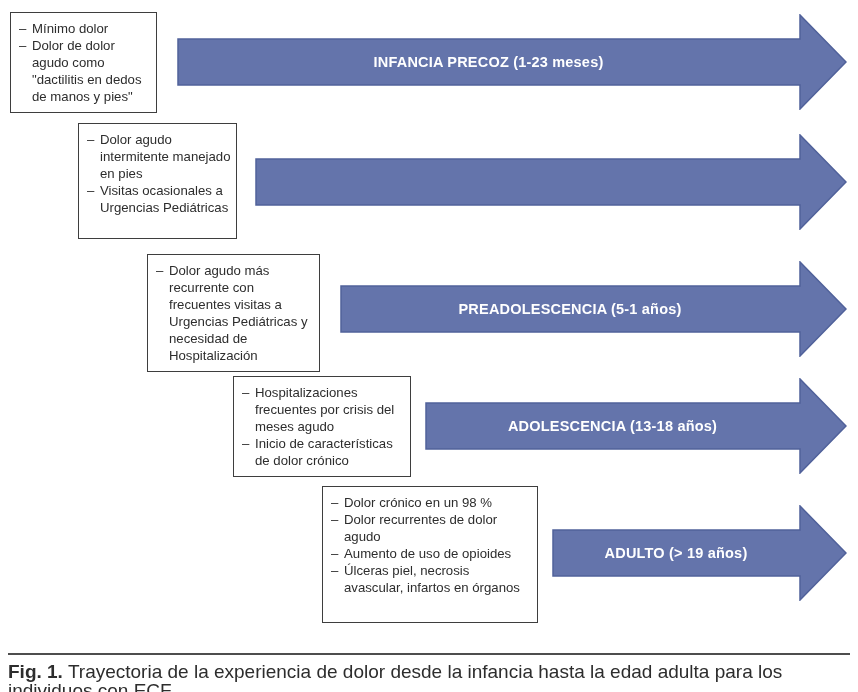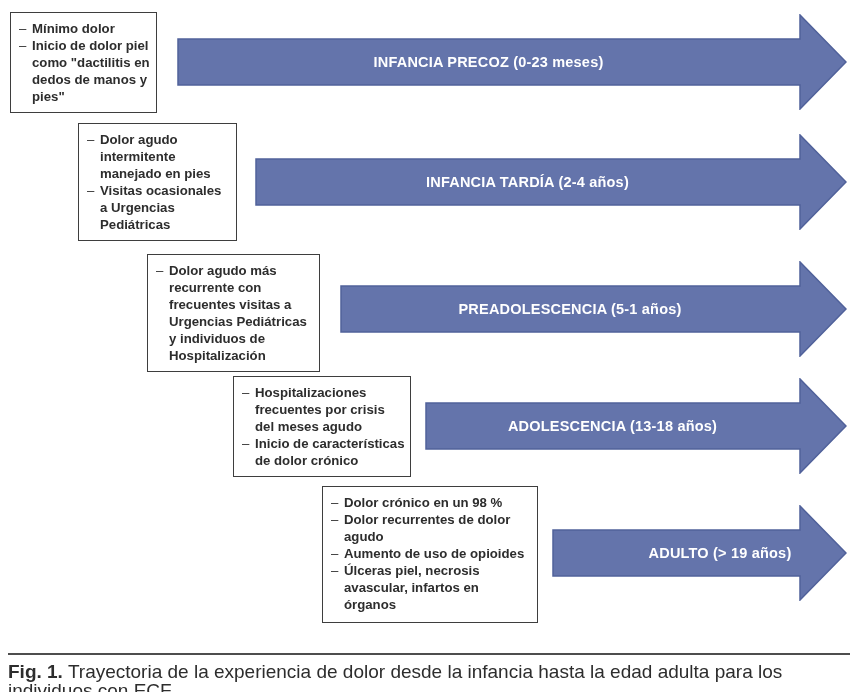--- a/index.html
+++ b/index.html
@@ -33,21 +33,20 @@
   .bullet-list li {
     display: flex;
     align-items: flex-start;
   }
   .bullet-dash {
     flex: 0 0 13px;
     width: 13px;
   }
   .bullet-text {
     flex: 1 1 auto;
-    font-weight: bold;
   }
   .arrow {
     position: absolute;
     height: 96px;
   }
   .arrow svg {
     display: block;
     position: absolute;
     left: 0;
     top: 0;
@@ -90,55 +89,54 @@
 <body>
 
 <div class="stage-box" style="left:10px; top:12px; width:147px; min-height:101px;">
   <ul class="bullet-list">
     <li>
       <span class="bullet-dash">–</span>
       <span class="bullet-text">Mínimo dolor</span>
     </li>
     <li>
       <span class="bullet-dash">–</span>
-      <span class="bullet-text">Inicio de dolor piel como "dactilitis en dedos de manos y pies"</span>
+      <span class="bullet-text">Dolor de dolor agudo como "dactilitis en dedos de manos y pies"</span>
     </li>
   </ul>
 </div>
 <div class="arrow" style="left:177px; top:14px; width:670px;">
   <svg width="670" height="96" viewBox="0 0 670 96" aria-hidden="true">
     <polygon points="1,25 623,25 623,1 669,48 623,95 623,71 1,71"></polygon>
   </svg>
-  <div class="arrow-label" style="width:623px;">INFANCIA PRECOZ (0-23 meses)</div>
+  <div class="arrow-label" style="width:623px;">INFANCIA PRECOZ (1-23 meses)</div>
 </div>
 
 <div class="stage-box" style="left:78px; top:123px; width:159px; min-height:116px;">
   <ul class="bullet-list">
     <li>
       <span class="bullet-dash">–</span>
       <span class="bullet-text">Dolor agudo intermitente manejado en pies</span>
     </li>
     <li>
       <span class="bullet-dash">–</span>
       <span class="bullet-text">Visitas ocasionales a Urgencias Pediátricas</span>
     </li>
   </ul>
 </div>
 <div class="arrow" style="left:255px; top:134px; width:592px;">
   <svg width="592" height="96" viewBox="0 0 592 96" aria-hidden="true">
     <polygon points="1,25 545,25 545,1 591,48 545,95 545,71 1,71"></polygon>
   </svg>
-  <div class="arrow-label" style="width:545px;">INFANCIA TARDÍA (2-4 años)</div>
 </div>
 
 <div class="stage-box" style="left:147px; top:254px; width:173px; min-height:114px;">
   <ul class="bullet-list">
     <li>
       <span class="bullet-dash">–</span>
-      <span class="bullet-text">Dolor agudo más recurrente con frecuentes visitas a Urgencias Pediátricas y individuos de Hospitalización</span>
+      <span class="bullet-text">Dolor agudo más recurrente con frecuentes visitas a Urgencias Pediátricas y necesidad de Hospitalización</span>
     </li>
   </ul>
 </div>
 <div class="arrow" style="left:340px; top:261px; width:507px;">
   <svg width="507" height="96" viewBox="0 0 507 96" aria-hidden="true">
     <polygon points="1,25 460,25 460,1 506,48 460,95 460,71 1,71"></polygon>
   </svg>
   <div class="arrow-label" style="width:460px;">PREADOLESCENCIA (5-1 años)</div>
 </div>
 
@@ -178,18 +176,18 @@
     <li>
       <span class="bullet-dash">–</span>
       <span class="bullet-text">Úlceras piel, necrosis avascular, infartos en órganos</span>
     </li>
   </ul>
 </div>
 <div class="arrow" style="left:552px; top:505px; width:295px;">
   <svg width="295" height="96" viewBox="0 0 295 96" aria-hidden="true">
     <polygon points="1,25 248,25 248,1 294,48 248,95 248,71 1,71"></polygon>
   </svg>
-  <div class="arrow-label" style="width:248px;padding-left:44px;">ADULTO (&gt; 19 años)</div>
+  <div class="arrow-label" style="width:248px;">ADULTO (&gt; 19 años)</div>
 </div>
 
 <div class="caption">
   <span class="fig-label">Fig. 1.</span><span>Trayectoria de la experiencia de dolor desde la infancia hasta la edad adulta para los individuos con ECF.</span>
 </div>
 
 </body></html>

